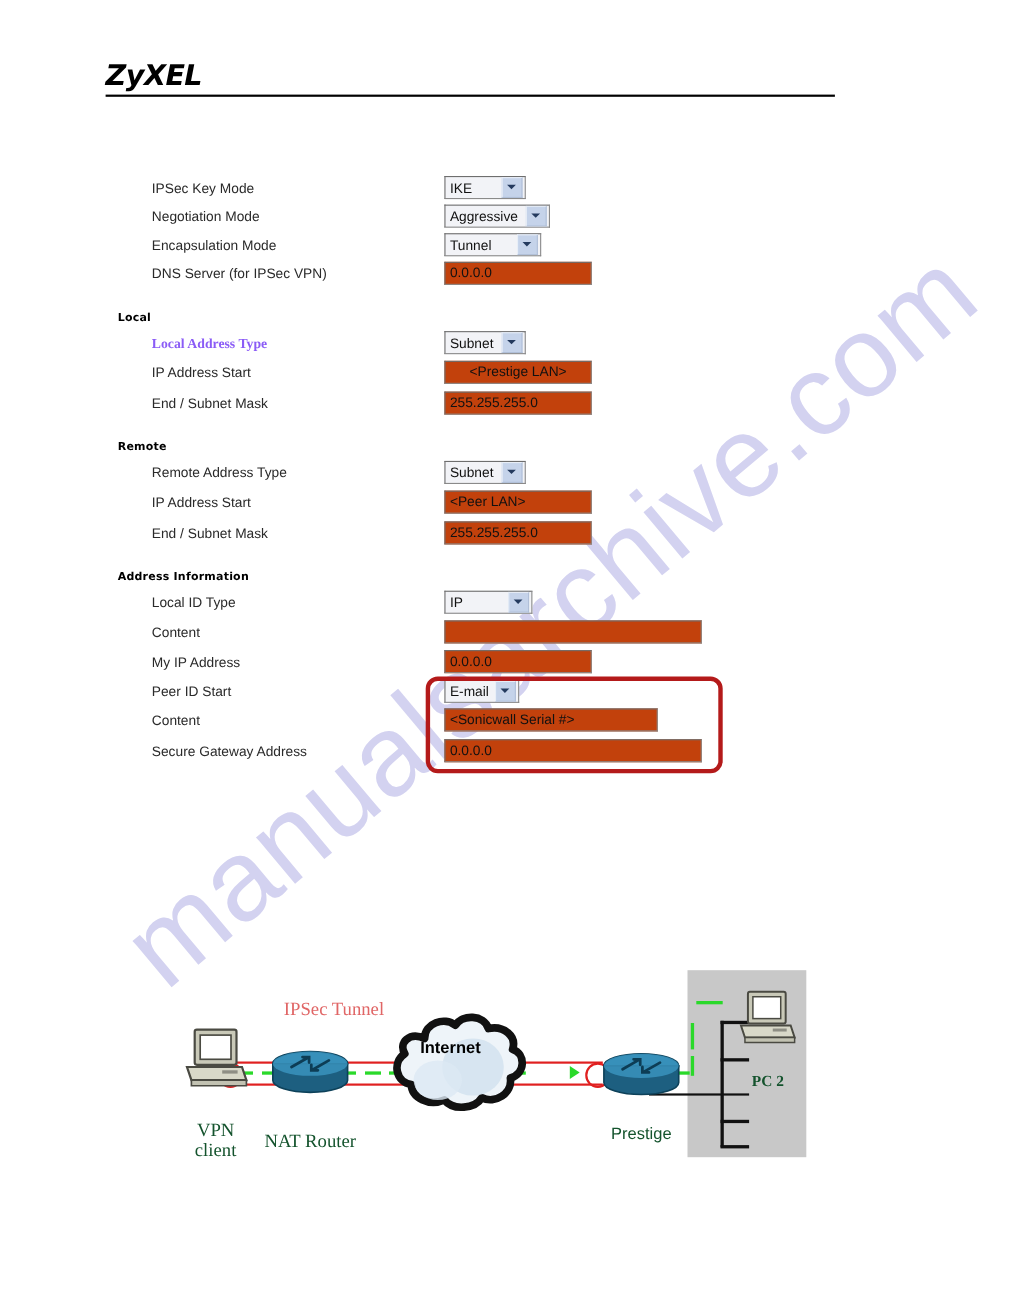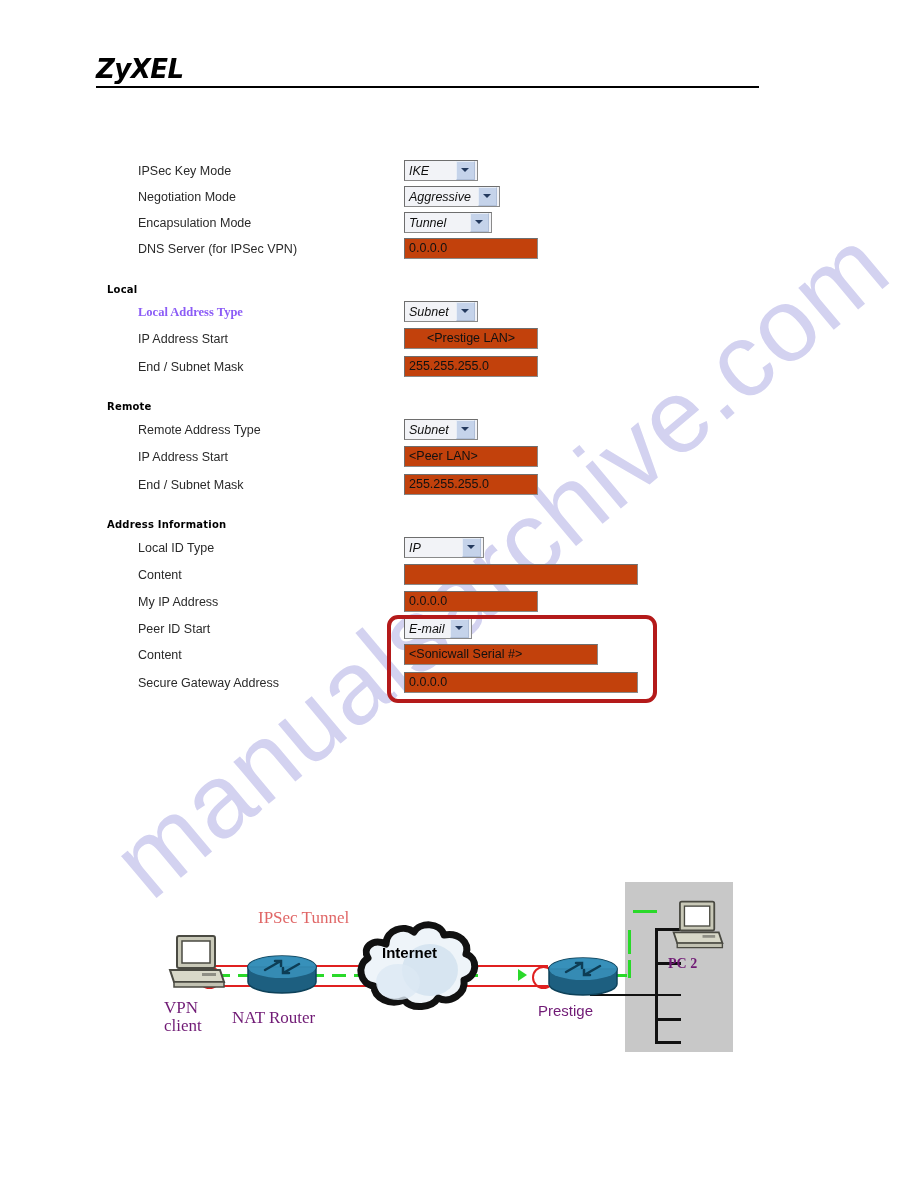--- a/index.html
+++ b/index.html
@@ -96,21 +96,20 @@
     border: 1px solid #8a8a8a;
     border-top-color: #6e6e6e;
     border-left-color: #6e6e6e;
     background: #f2f3f7;
     display: flex;
     align-items: center;
     font-family: "Liberation Sans", sans-serif;
     font-size: 12.5px;
     color: #111111;
     overflow: hidden;
-    font-style: italic;
   }
   .wsel .sel-text {
     padding-left: 4px;
     flex: 1 1 auto;
     white-space: nowrap;
     overflow: hidden;
   }
   .wsel .sel-arrow {
     flex: 0 0 auto;
     width: 17px;
@@ -184,23 +183,24 @@
     top: 38px;
     font-family: "Liberation Serif", serif;
     font-size: 17px;
     color: #e06666;
     white-space: nowrap;
   }
   .node-label {
     position: absolute;
     font-family: "Liberation Serif", serif;
     font-size: 17px;
-    color: #701a75;
-    text-align: left;
-    white-space: nowrap;
+    color: #14532d;
+    text-align: center;
+    white-space: nowrap;
+    margin-top: 20px;
   }
   .node-label.sans {
     font-family: "Liberation Sans", sans-serif;
     font-size: 15px;
   }
   .node-label.pc2 {
     font-family: "Liberation Serif", serif;
     font-weight: bold;
     font-size: 14px;
   }

